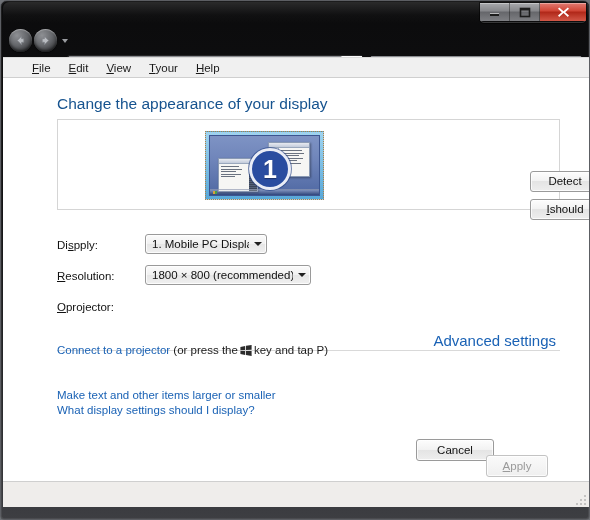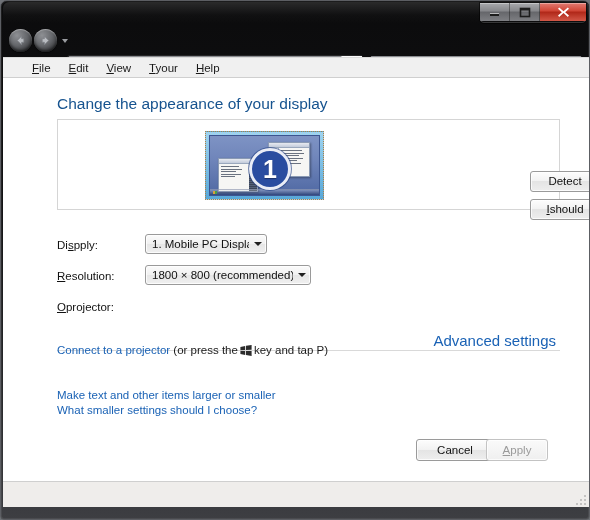--- a/index.html
+++ b/index.html
@@ -329,21 +329,21 @@
     color: #111;
     background: linear-gradient(180deg,#fdfdfd 0%,#f2f2f2 48%,#e4e4e4 50%,#eeeeee 100%);
     border: 1px solid #9a9a9a;
     border-radius: 3px;
     box-shadow: inset 0 0 0 1px rgba(255,255,255,0.75);
     text-align: center;
     box-sizing: border-box;
     white-space: nowrap;
   }
   .btn u { text-decoration: underline; }
-  .btn.disabled { color: #9a9a9a; }
+  .btn.disabled { color: #9a9a9a; margin-top: 16px; }
 
   .btn-detect {
     position: absolute;
     left: 472px; top: 51px;
     width: 70px; height: 21px;
     line-height: 19px;
   }
   .btn-identify {
     position: absolute;
     left: 472px; top: 79px;
@@ -618,21 +618,21 @@
       <span>Connect to a projector</span>
       <span class="plain">(or press the</span><span class="winlogo"><svg width="12" height="11" viewBox="0 0 12 11">
             <path d="M0.4 2.0 L5.2 0.9 L5.2 4.9 L0.4 5.1 Z" fill="#2b2b2b"></path>
             <path d="M6.0 0.75 L11.6 0 L11.6 4.8 L6.0 4.9 Z" fill="#2b2b2b"></path>
             <path d="M0.4 5.8 L5.2 5.9 L5.2 9.9 L0.4 8.9 Z" fill="#2b2b2b"></path>
             <path d="M6.0 5.95 L11.6 6.0 L11.6 10.9 L6.0 10.1 Z" fill="#2b2b2b"></path>
           </svg></span><span class="plain">key and tap P)</span>
     </div>
 
     <div class="link" id="lnk2">Make text and other items larger or smaller</div>
-    <div class="link" id="lnk3">What smaller settings should I choose?</div>
+    <div class="link" id="lnk3">What display settings should I display?</div>
 
     <div class="btn btn-cancel">Cancel</div>
     <div class="btn btn-apply disabled"><u>A</u><span>pply</span></div>
   </div>
 
   <div class="statusbar">
     <div class="grip">
       <i style="right:0; bottom:0;"></i>
       <i style="right:4px; bottom:0;"></i>
       <i style="right:8px; bottom:0;"></i>

